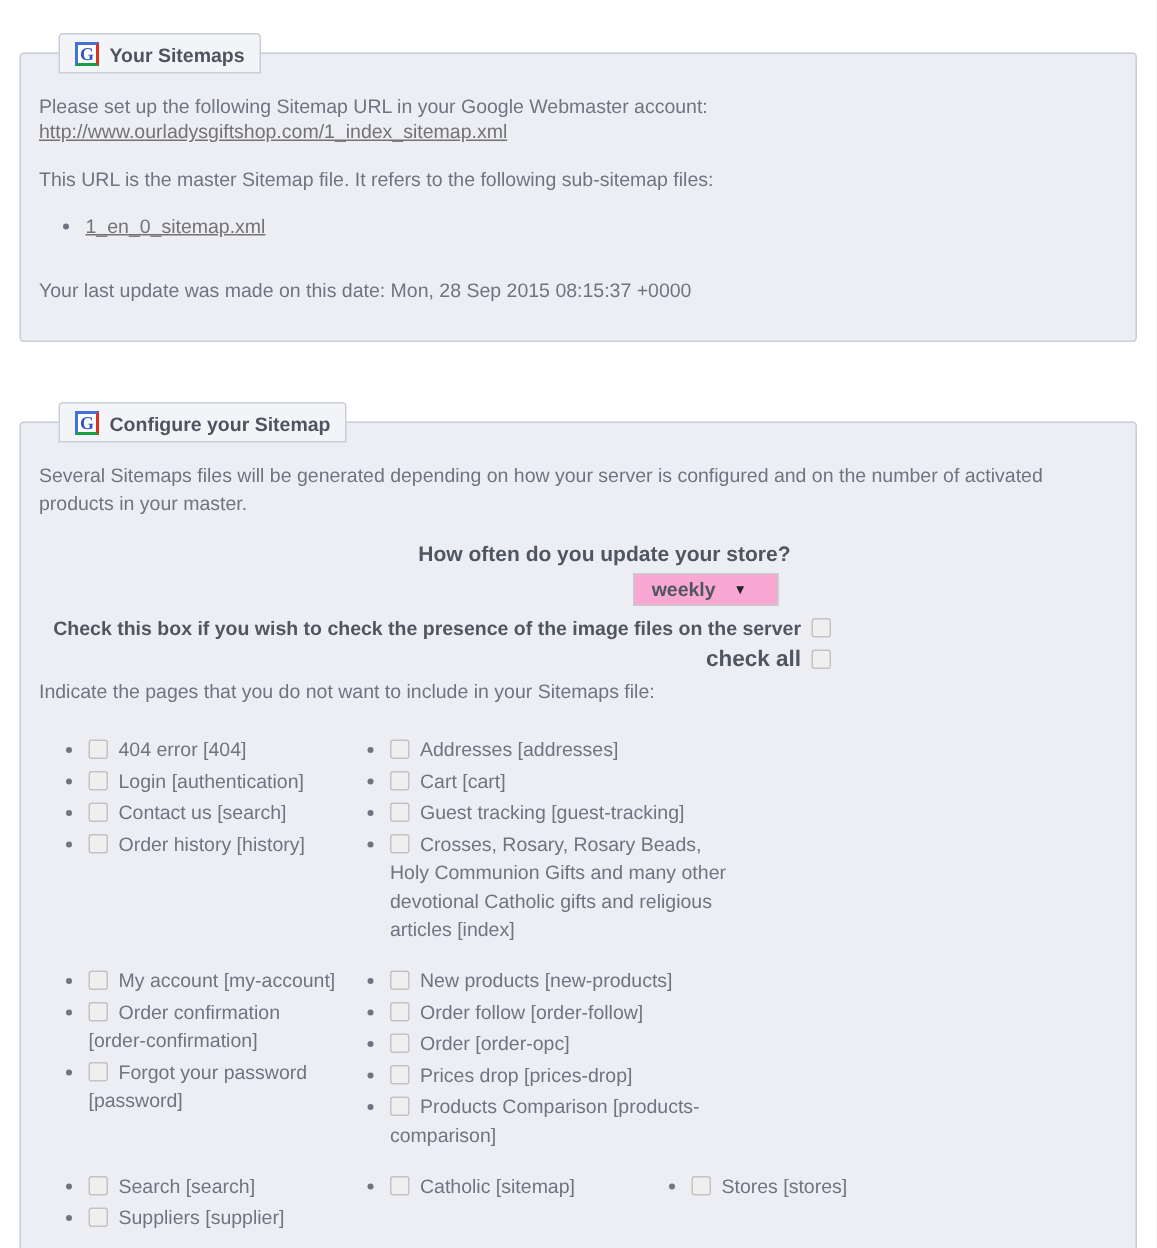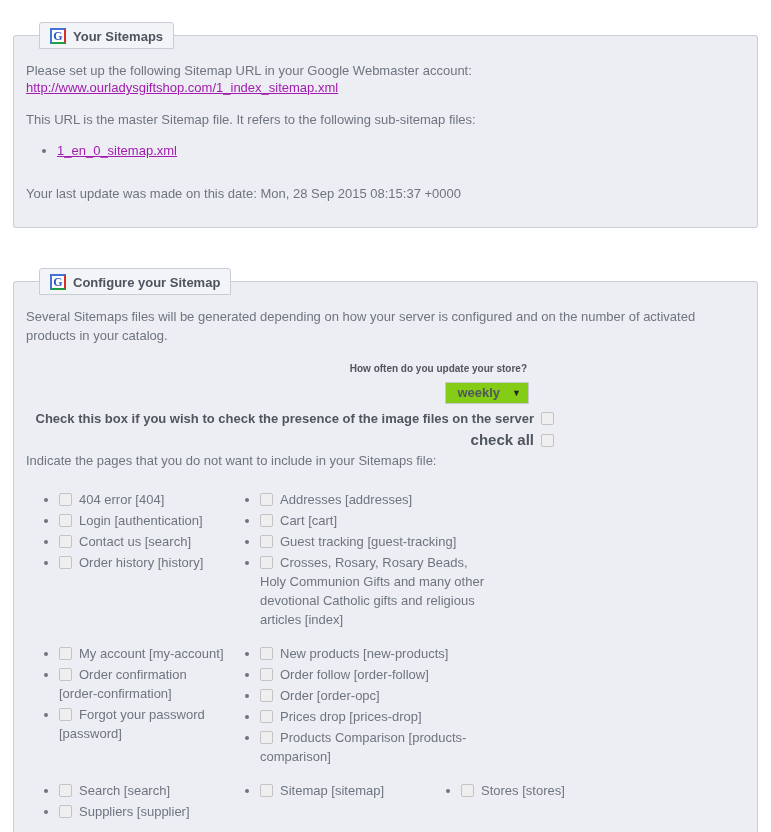--- a/index.html
+++ b/index.html
@@ -33,33 +33,33 @@
     border-left:2px solid #4272db;
     border-right:2px solid #d93025;
     border-bottom:2px solid #1e9e44;
     color:#2a56c6; font-family:"Liberation Serif","DejaVu Serif",serif;
     font-weight:bold; font-size:12px; line-height:12px; text-align:center;
   }
   .txt { margin:0; line-height:19px; }
   .intro-1 { margin-top:12px; }
   .m-desc { margin-top:15px; }
   .last-update { margin-top:24px; margin-bottom:8px; }
-  a.link { color:#a21caf; text-decoration:underline; }
+  a.link { color:#737373; text-decoration:underline; }
   ul.sublist { margin:12px 0 0; padding-left:31px; line-height:19px; }
   ul.sublist li { margin-bottom:2px; }
   .intro-2 { margin-top:12px; max-width:672px; }
   .bold { font-weight:bold; color:#50565f; }
   .center-block { width:528px; text-align:right; margin-top:14px; line-height:20px; }
-  .freq-label { padding-right:27px; font-size:10px; }
+  .freq-label { padding-right:27px; font-size:14px; }
   .select-row { margin:3px 0 5px; }
   .sel {
     display:inline-flex; align-items:center; justify-content:space-between;
-    min-width:72px; height:22px; padding:0 7px 0 11px;
-    background:#84cc16; border:1px solid #c6cad0;
-    font-weight:bold; color:#4f565f; margin-right:25px; cursor:default;
+    min-width:72px; height:22px; padding:0 20px 0 11px;
+    background:#f9a8d4; border:1px solid #c6cad0;
+    font-weight:bold; color:#4f565f; margin-right:35px; cursor:default;
   }
   .sel .caret { font-size:9px; color:#222; margin-left:12px; }
   .cb {
     display:inline-block; width:13px; height:13px;
     background:#efefef; border:1px solid #c3c3c3; border-radius:2px;
     vertical-align:-2px; margin-left:7px;
   }
   .chk-row { margin-top:1px; }
   .check-all-row { font-size:15px; }
   .pages-label { margin-top:1px; }
@@ -90,21 +90,21 @@
     </li>
   </ul>
   <p class="txt last-update">Your last update was made on this date: Mon, 28 Sep 2015 08:15:37 +0000</p>
 </fieldset>
 
 <fieldset class="panel panel-2">
   <legend>
     <span class="gicon">G</span>
     <span>Configure your Sitemap</span>
   </legend>
-  <p class="txt intro-2">Several Sitemaps files will be generated depending on how your server is configured and on the number of activated products in your catalog.</p>
+  <p class="txt intro-2">Several Sitemaps files will be generated depending on how your server is configured and on the number of activated products in your master.</p>
 
   <div class="center-block">
     <div class="bold freq-label">How often do you update your store?</div>
     <div class="select-row">
       <span class="sel">
         <span>weekly</span>
         <span class="caret">▼</span>
       </span>
     </div>
     <div class="chk-row">
@@ -156,21 +156,21 @@
       </div>
       <div class="section">
         <div class="col">
           <ul>
             <li><span class="cb"></span><span>Search [search]</span></li>
             <li><span class="cb"></span><span>Suppliers [supplier]</span></li>
           </ul>
         </div>
         <div class="col">
           <ul>
-            <li><span class="cb"></span><span>Sitemap [sitemap]</span></li>
+            <li><span class="cb"></span><span>Catholic [sitemap]</span></li>
           </ul>
         </div>
         <div class="col col-3">
           <ul>
             <li><span class="cb"></span><span>Stores [stores]</span></li>
           </ul>
         </div>
       </div>
     </div>
 

